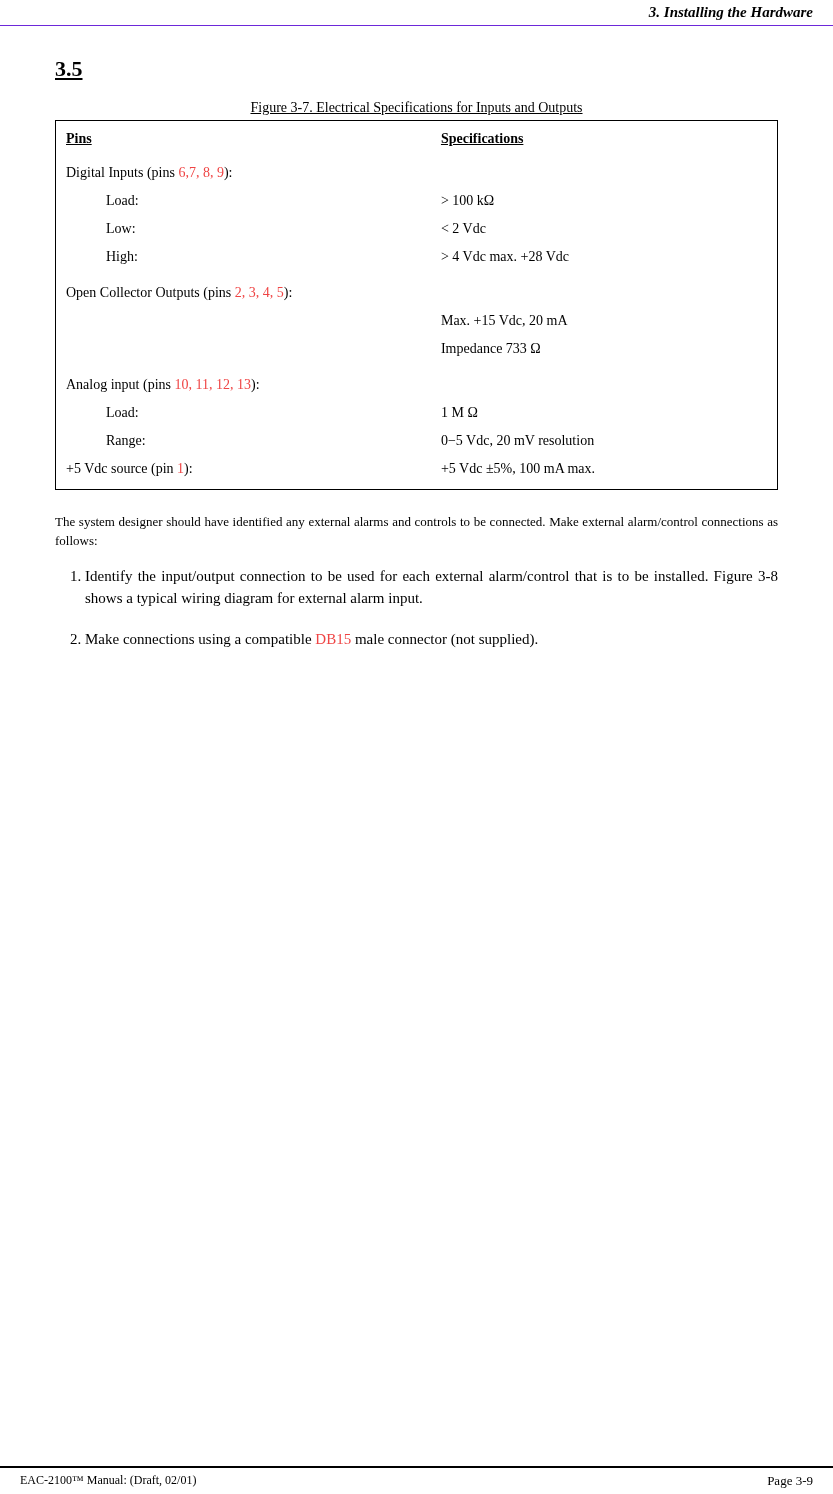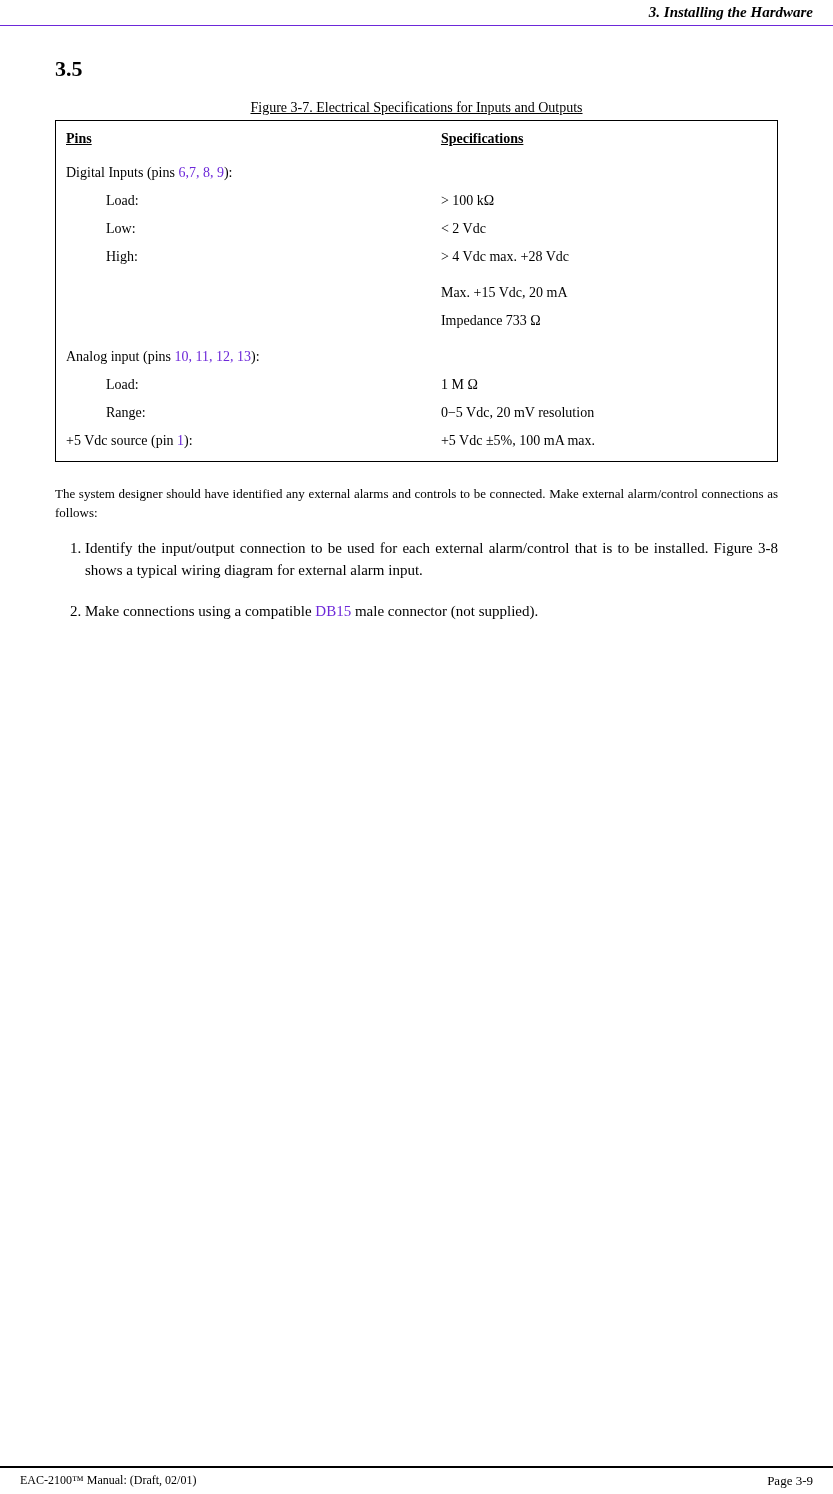--- a/index.html
+++ b/index.html
@@ -40,20 +40,21 @@
       align-items: baseline;
       gap: 18px;
       margin-bottom: 18px;
       margin-top: 10px;
     }
 
     .section-number {
       font-size: 22px;
       font-weight: bold;
       min-width: 42px;
+      text-decoration: underline;
     }
 
     .section-title {
       font-size: 22px;
       font-weight: bold;
     }
 
     .section-continued {
       font-size: 18px;
       font-weight: normal;
@@ -101,21 +102,21 @@
       padding-left: 50px !important;
     }
 
     .row-spacer td {
       height: 8px;
       padding: 0 !important;
     }
 
     
     .link-text {
-      color: #6d28d9;
+      color: #ef4444;
     }
 
     
     .body-para {
       font-size: 13px;
       line-height: 1.5;
       text-align: justify;
       margin-bottom: 14px;
     }
 
@@ -198,20 +199,26 @@
 
     <tr>
       <td class="indent1 col-pins">High:</td>
       <td class="col-specs">&gt; 4 Vdc max. +28 Vdc</td>
     </tr>
 
     <tr class="row-spacer">
           <td colspan="2"></td>
         </tr>
 
+    <tr>
+      <td class="col-pins">
+        Open Collector Outputs (pins <span class="link-text">2, 3, 4, 5</span>):
+      </td>
+      <td class="col-specs"></td>
+    </tr>
 
     <tr>
       <td class="col-pins"></td>
       <td class="col-specs">Max. +15 Vdc, 20 mA</td>
     </tr>
 
     <tr>
       <td class="col-pins"></td>
       <td class="col-specs">Impedance 733 Ω</td>
     </tr>

